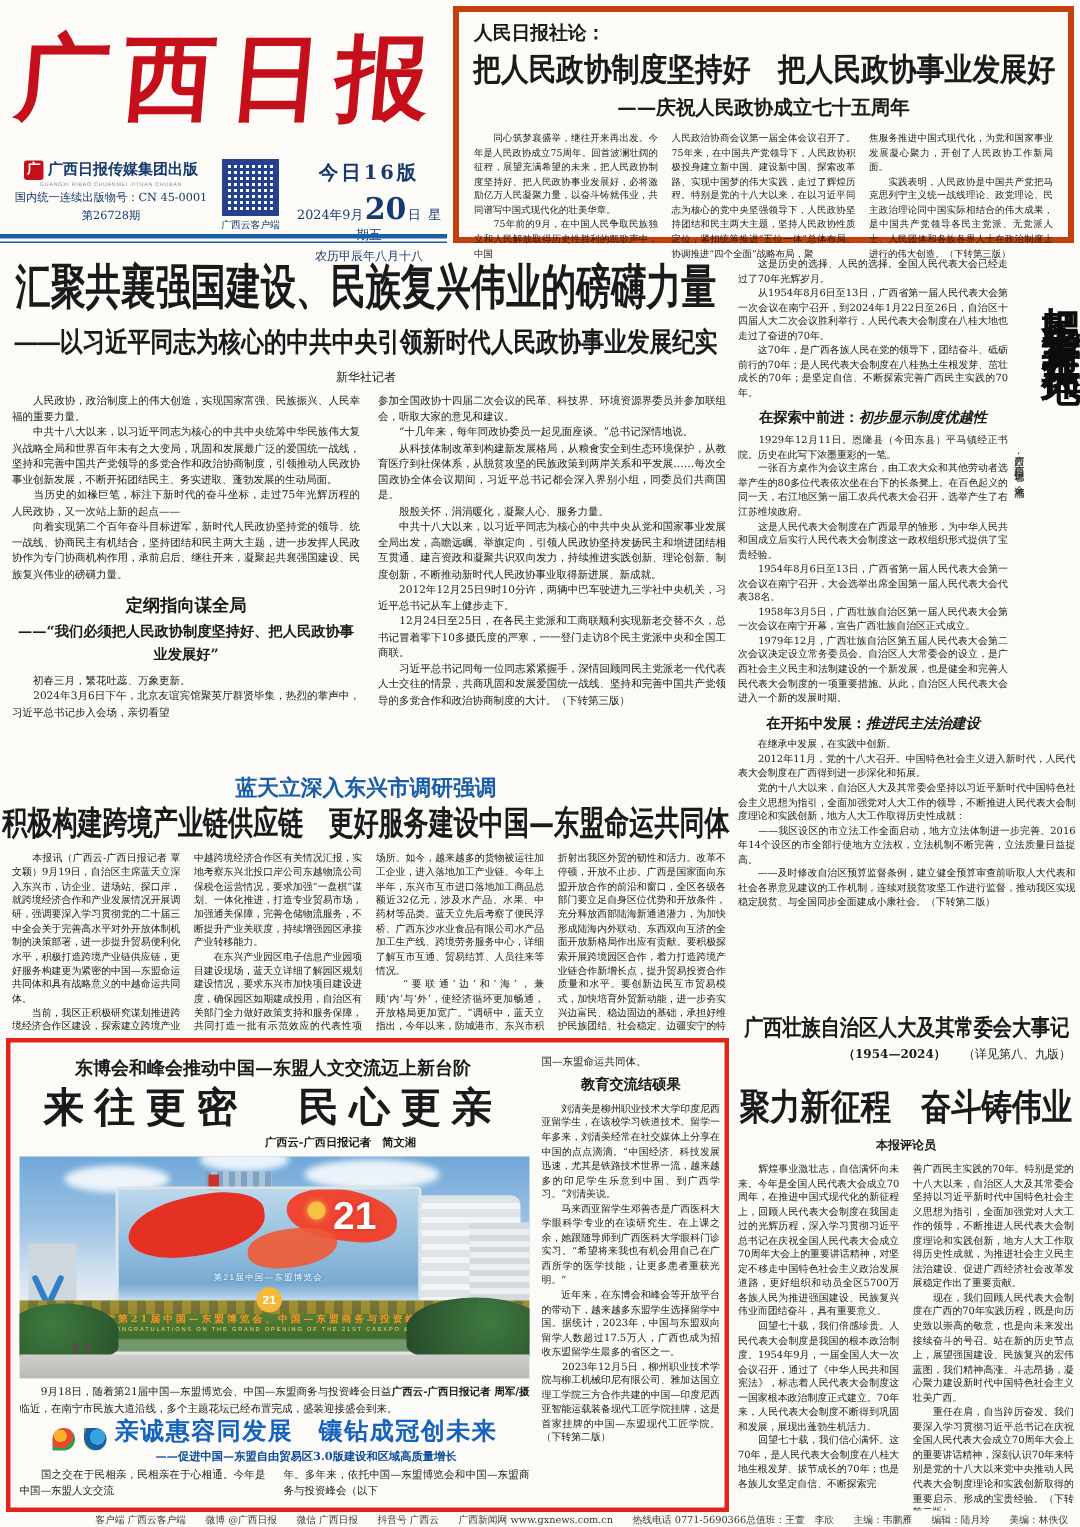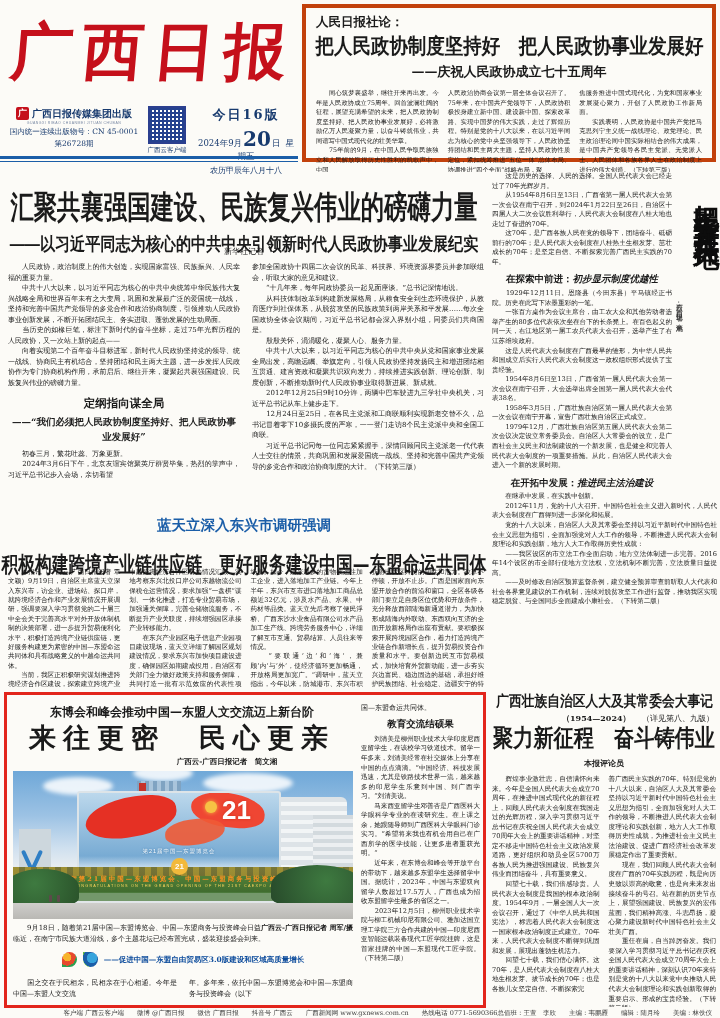--- a/index.html
+++ b/index.html
@@ -1,19 +1,19 @@
 <!DOCTYPE html>
 <html><head>
 <meta charset="utf-8">
 <style>
   html,body{margin:0;padding:0;background:#e8e6e0;}
   .page{position:relative;width:720px;height:1018px;background:#fcfbf7;margin:0 auto;
         font-family:"DejaVu Serif","Liberation Serif",serif;color:#1a1a1a;overflow:hidden;}
   .sans{font-family:"Liberation Sans","DejaVu Sans",sans-serif;}
-  .fc{display:flex;justify-content:center;margin-top:16px;}
+  .fc{display:flex;justify-content:center;}
   .sq{display:inline-block;white-space:nowrap;}
   .just{text-align:justify;text-justify:inter-ideograph;}
   .pre{white-space:pre-line;}
   
   .mast-title{position:absolute;left:8px;top:0px;width:290px;height:104px;
       font-size:62px;font-weight:bold;color:#c5101b;letter-spacing:9px;line-height:104px;
       transform:skewX(-5deg);text-align:center;}
   .mast-info{position:absolute;left:8px;top:106px;width:290px;height:48px;display:flex;color:#173a6e;}
   .pub-block{width:132px;font-size:7.5px;line-height:1.5;text-align:center;}
   .pub-row{display:flex;align-items:center;justify-content:center;gap:3px;font-weight:bold;font-size:10px;}
@@ -325,20 +325,21 @@
 
     <div class="rb-caption just">
       <span class="rb-credit">广西云-广西日报记者 周军/摄</span>
       <span>　　9月18日，随着第21届中国—东盟博览会、中国—东盟商务与投资峰会日益临近，在南宁市民族大道沿线，多个主题花坛已经布置完成，盛装迎接盛会到来。</span>
     </div>
 
     <div class="rb-banner">
       <span class="bn-logo1"></span>
       <span class="bn-logo2"></span>
       <span class="bn-text">
+        <div class="bn-title">亲诚惠容同发展　镶钻成冠创未来</div>
         <div class="bn-sub">——促进中国—东盟自由贸易区3.0版建设和区域高质量增长</div>
       </span>
     </div>
 
     <div class="rb-cols">
       <div class="rb-col just pre">　　国之交在于民相亲，民相亲在于心相通。今年是中国—东盟人文交流</div>
       <div class="rb-col just pre">年。多年来，依托中国—东盟博览会和中国—东盟商务与投资峰会（以下</div>
     </div>
 
     <div class="rb-right">

